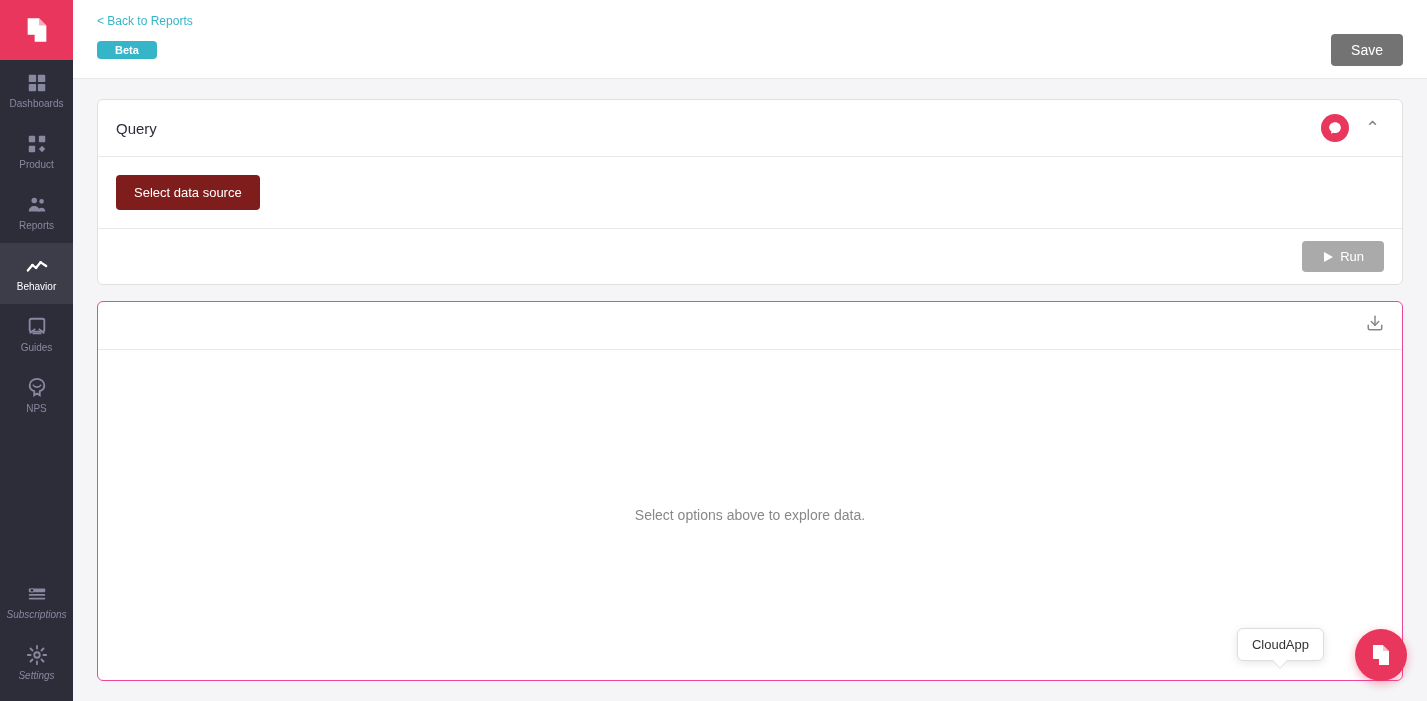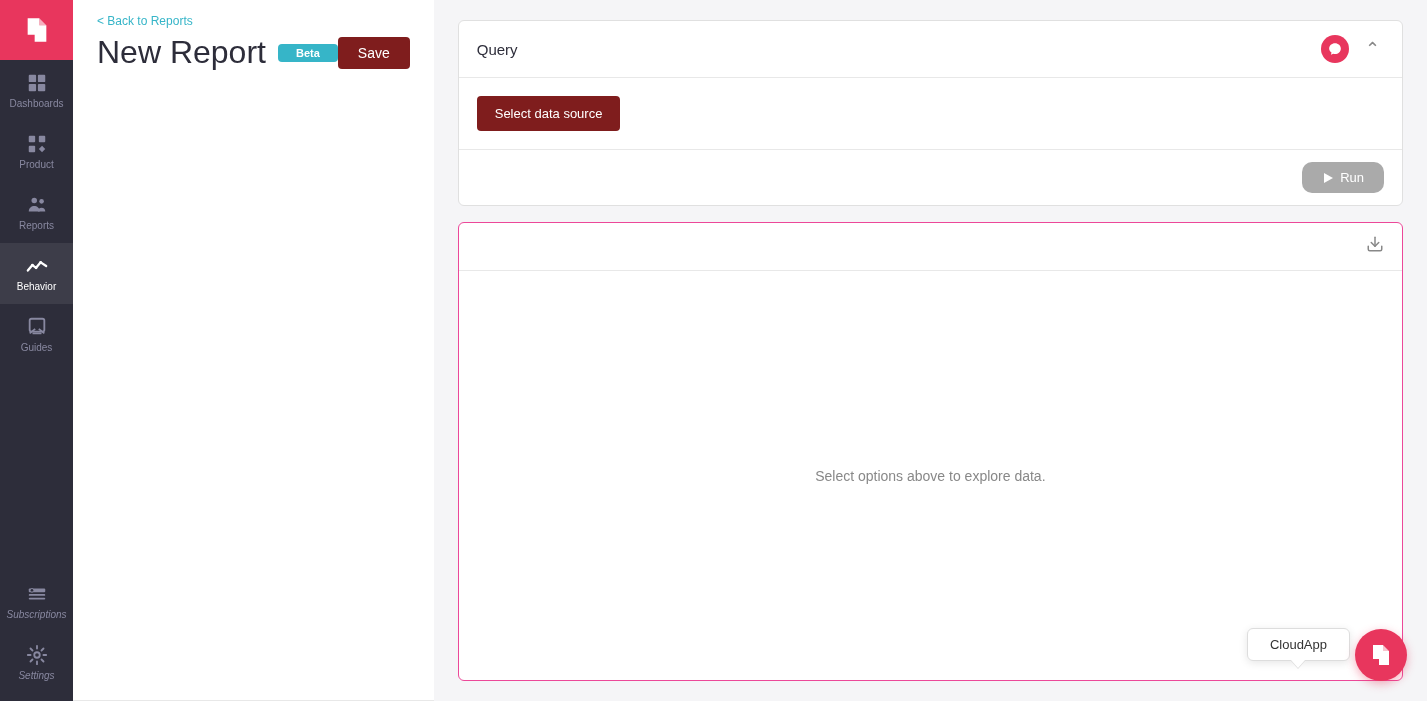--- a/index.html
+++ b/index.html
@@ -57,21 +57,21 @@
       align-items: center;
       width: 100%;
       padding-bottom: 8px;
       font-style: italic;
     }
 
     
     .main {
       flex: 1;
       display: flex;
-      flex-direction: row;
+      flex-direction: column;
       background: white;
       overflow: hidden;
     }
 
     
     .header {
       border-bottom: 1px solid #e8e8e8;
       padding: 0 24px 12px 24px;
       background: white;
     }
@@ -101,21 +101,21 @@
     }
     .beta-badge {
       background: #36b5c8;
       color: white;
       font-size: 11px;
       font-weight: 600;
       padding: 3px 18px;
       border-radius: 4px;
     }
     .save-button {
-      background: #7f1d1d;
+      background: #737373;
       color: white;
       border: none;
       padding: 8px 20px;
       border-radius: 4px;
       font-size: 14px;
       cursor: pointer;
       font-weight: 500;
     }
 
     
@@ -190,21 +190,21 @@
       padding: 12px 18px;
       border-top: 1px solid #e8e8e8;
       display: flex;
       justify-content: flex-end;
     }
     .run-button {
       background: #aaaaaa;
       color: white;
       border: none;
       padding: 8px 20px;
-      border-radius: 10px;
+      border-radius: 4px;
       font-size: 13px;
       cursor: pointer;
       display: flex;
       align-items: center;
       gap: 6px;
       font-weight: 500;
     }
 
     
     .results-card {
@@ -235,25 +235,25 @@
       align-items: center;
       justify-content: center;
       color: #888;
       font-size: 14px;
     }
 
     
     .cloudapp-tooltip {
       position: fixed;
       bottom: 40px;
-      right: 77px;
+      right: 103px;
       background: white;
       border: 1px solid #ddd;
       border-radius: 6px;
-      padding: 8px 22px;
+      padding: 8px 14px;
       font-size: 13px;
       color: #333;
       box-shadow: 0 2px 8px rgba(0,0,0,0.1);
     }
     .cloudapp-tooltip::after {
       content: '';
       position: absolute;
       bottom: -8px;
       left: 50%;
       transform: translateX(-50%);
@@ -345,20 +345,27 @@
     <div class="sidebar-item">
       <svg viewBox="0 0 24 24" fill="currentColor">
         <rect x="4" y="3" width="16" height="14" rx="2" fill="none" stroke="currentColor" stroke-width="2"></rect>
         <line x1="4" y1="19" x2="10" y2="14" stroke="currentColor" stroke-width="2"></line>
         <line x1="20" y1="19" x2="14" y2="14" stroke="currentColor" stroke-width="2"></line>
         <line x1="8" y1="19" x2="16" y2="19" stroke="currentColor" stroke-width="2" stroke-linecap="round"></line>
       </svg>
       <span>Guides</span>
     </div>
 
+    <div class="sidebar-item">
+      <svg viewBox="0 0 24 24" fill="currentColor">
+        <path d="M12 2 C8 2 4 5 4 9 C4 12 6 14.5 9 15.5 L9 20 L12 18 L15 20 L15 15.5 C18 14.5 20 12 20 9 C20 5 16 2 12 2 Z" fill="none" stroke="currentColor" stroke-width="2"></path>
+        <path d="M8 9 C8 9 9 11 12 11 C15 11 16 9 16 9" fill="none" stroke="currentColor" stroke-width="1.8" stroke-linecap="round"></path>
+      </svg>
+      <span>NPS</span>
+    </div>
   </nav>
   <div class="sidebar-bottom">
 
     <div class="sidebar-item">
       <svg viewBox="0 0 24 24" fill="currentColor">
         <rect x="3" y="6" width="18" height="4" rx="1"></rect>
         <rect x="3" y="12" width="18" height="2" rx="1"></rect>
         <rect x="3" y="16" width="18" height="2" rx="1"></rect>
         <circle cx="6.5" cy="8" r="2" fill="#2d2d3a" stroke="currentColor" stroke-width="1"></circle>
       </svg>
@@ -374,21 +381,20 @@
     </div>
   </div>
 </div>
 
 <div class="main">
 
   <div class="header">
     <a class="back-link">&lt; Back to Reports</a>
     <div class="header-row">
       <div class="header-title-group">
-        <h1 class="page-title">New Report</h1>
         <span class="beta-badge">Beta</span>
       </div>
       <button class="save-button">Save</button>
     </div>
   </div>
 
   <div class="content">
 
     <div class="card">
       <div class="card-header">

